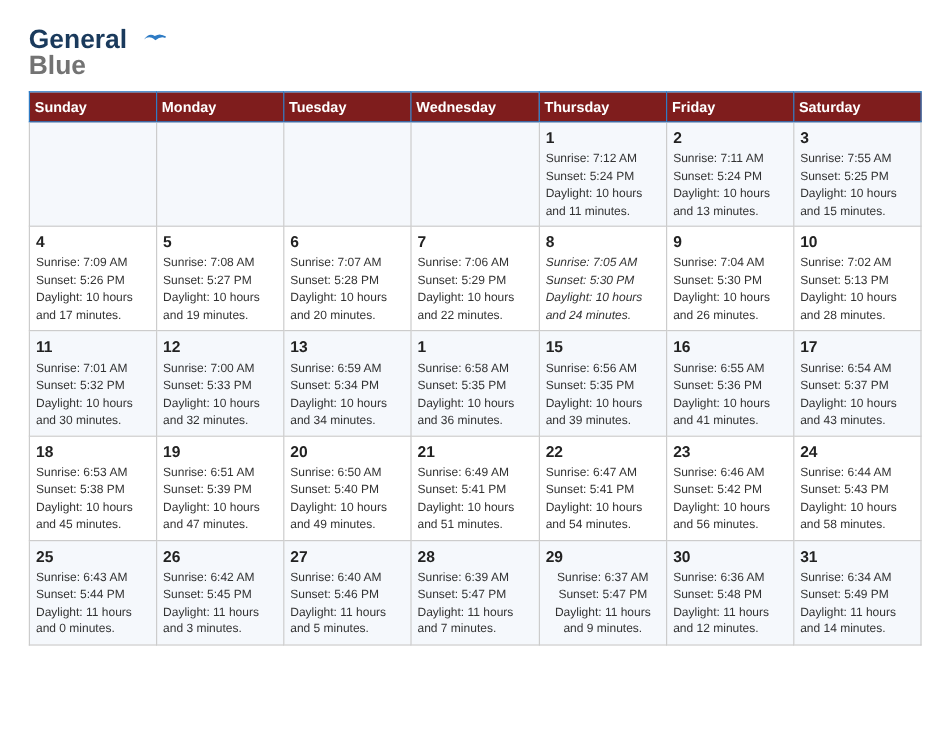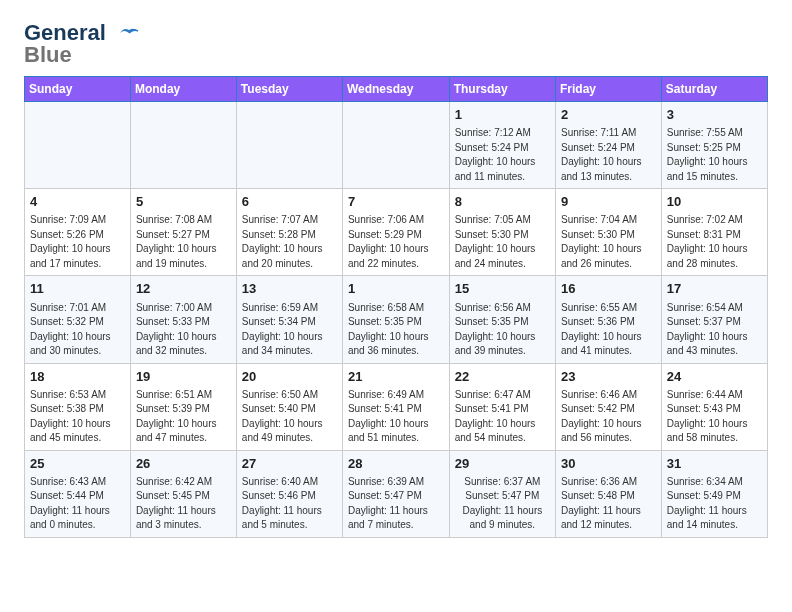--- a/index.html
+++ b/index.html
@@ -40,21 +40,21 @@
       color: #444;
       margin-top: 2px;
     }
     table {
       width: 100%;
       border-collapse: collapse;
       margin-top: 8px;
       font-size: 11px;
     }
     thead tr th {
-      background: #8b5cf6;
+      background: #7f1d1d;
       color: #fff;
       padding: 5px 4px;
       text-align: left;
       font-size: 12px;
       font-weight: bold;
       border: 1px solid #2e7bc4;
     }
     tbody tr td {
       border: 1px solid #ccc;
       vertical-align: top;
@@ -171,36 +171,36 @@
         </td>
         <td>
           <span class="day-num">7</span>
           <div class="day-info" style="white-space: pre-line;">Sunrise: 7:06 AM
 Sunset: 5:29 PM
 Daylight: 10 hours
 and 22 minutes.</div>
         </td>
         <td>
           <span class="day-num">8</span>
-          <div class="day-info" style="white-space: pre-line;">Sunrise: 7:05 AM
+          <div class="day-info" style="white-space: pre-line; font-style: italic;">Sunrise: 7:05 AM
 Sunset: 5:30 PM
 Daylight: 10 hours
 and 24 minutes.</div>
         </td>
         <td>
           <span class="day-num">9</span>
           <div class="day-info" style="white-space: pre-line;">Sunrise: 7:04 AM
 Sunset: 5:30 PM
 Daylight: 10 hours
 and 26 minutes.</div>
         </td>
         <td>
           <span class="day-num">10</span>
           <div class="day-info" style="white-space: pre-line;">Sunrise: 7:02 AM
-Sunset: 8:31 PM
+Sunset: 5:13 PM
 Daylight: 10 hours
 and 28 minutes.</div>
         </td>
       </tr>
       <tr>
         <td>
           <span class="day-num">11</span>
           <div class="day-info" style="white-space: pre-line;">Sunrise: 7:01 AM
 Sunset: 5:32 PM
 Daylight: 10 hours

